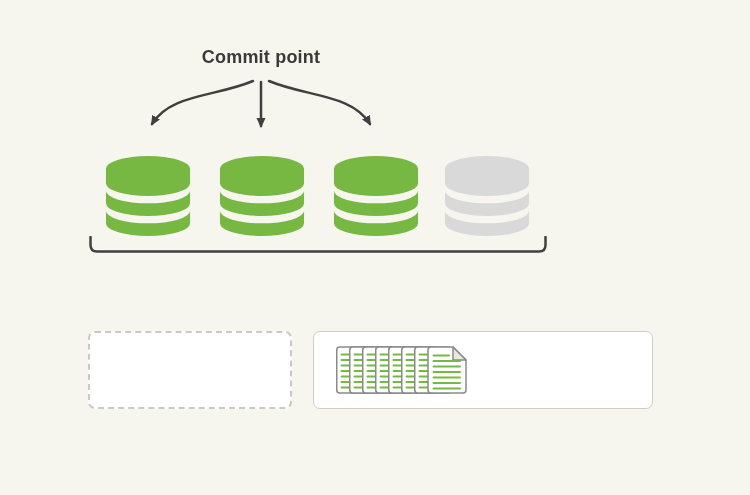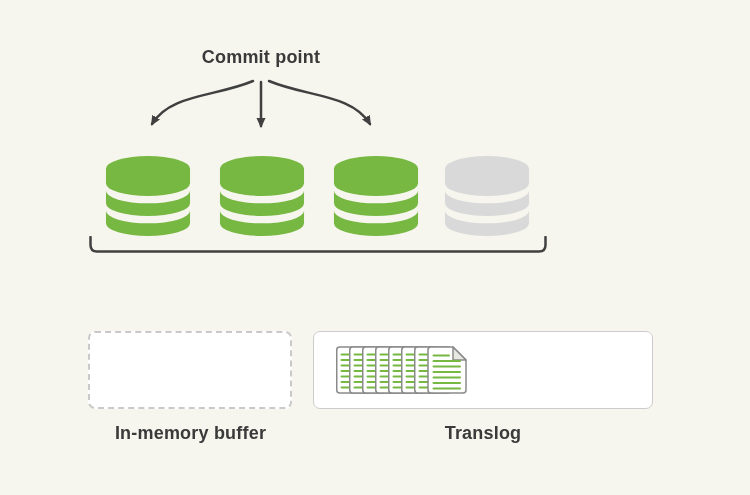--- a/index.html
+++ b/index.html
@@ -100,21 +100,20 @@
     <path d="M2,33 A43,12 0 0 0 88,33 L88,45 A43,12 0 0 1 2,45 Z"></path>
     <path d="M2,52 A43,12 0 0 0 88,52 L88,64 A43,12 0 0 1 2,64 Z"></path>
   </svg>
 
   <svg class="bracket" width="458" height="18" viewBox="0 0 458 18" style="--line: #404040;">
     <path class="line-art" style="stroke:var(--line,#404040)" d="M1.5,1 L1.5,9 Q1.5,15.5 8,15.5 L450,15.5 Q456.5,15.5 456.5,9 L456.5,1"></path>
   </svg>
 
 
   <div class="buffer-box"></div>
-  <div class="lbl buffer-label">In-memory buffer</div>
 
   <div class="translog-box">
     <svg class="pages" width="132" height="49" viewBox="0 0 132 49" style="--doc: #8a8a8a;">
       <defs>
         <g id="pg">
           <rect x="0.75" y="1" width="36" height="46" rx="3" fill="#ffffff" stroke="var(--doc,#8a8a8a)" stroke-width="1.5"></rect>
           <g stroke="#77b843" stroke-width="2" stroke-linecap="round">
             <line x1="5.5" y1="8.5" x2="30" y2="8.5"></line>
             <line x1="5.5" y1="14" x2="30" y2="14"></line>
             <line x1="5.5" y1="19.5" x2="30" y2="19.5"></line>
@@ -141,15 +140,14 @@
           <line x1="5.5" y1="14" x2="32" y2="14"></line>
           <line x1="5.5" y1="19.5" x2="32" y2="19.5"></line>
           <line x1="5.5" y1="25" x2="32" y2="25"></line>
           <line x1="5.5" y1="30.5" x2="32" y2="30.5"></line>
           <line x1="5.5" y1="36" x2="32" y2="36"></line>
           <line x1="5.5" y1="41.5" x2="32" y2="41.5"></line>
         </g>
       </g>
     </svg>
   </div>
-  <div class="lbl translog-label">Translog</div>
 
 </div>
 
 </body></html>

